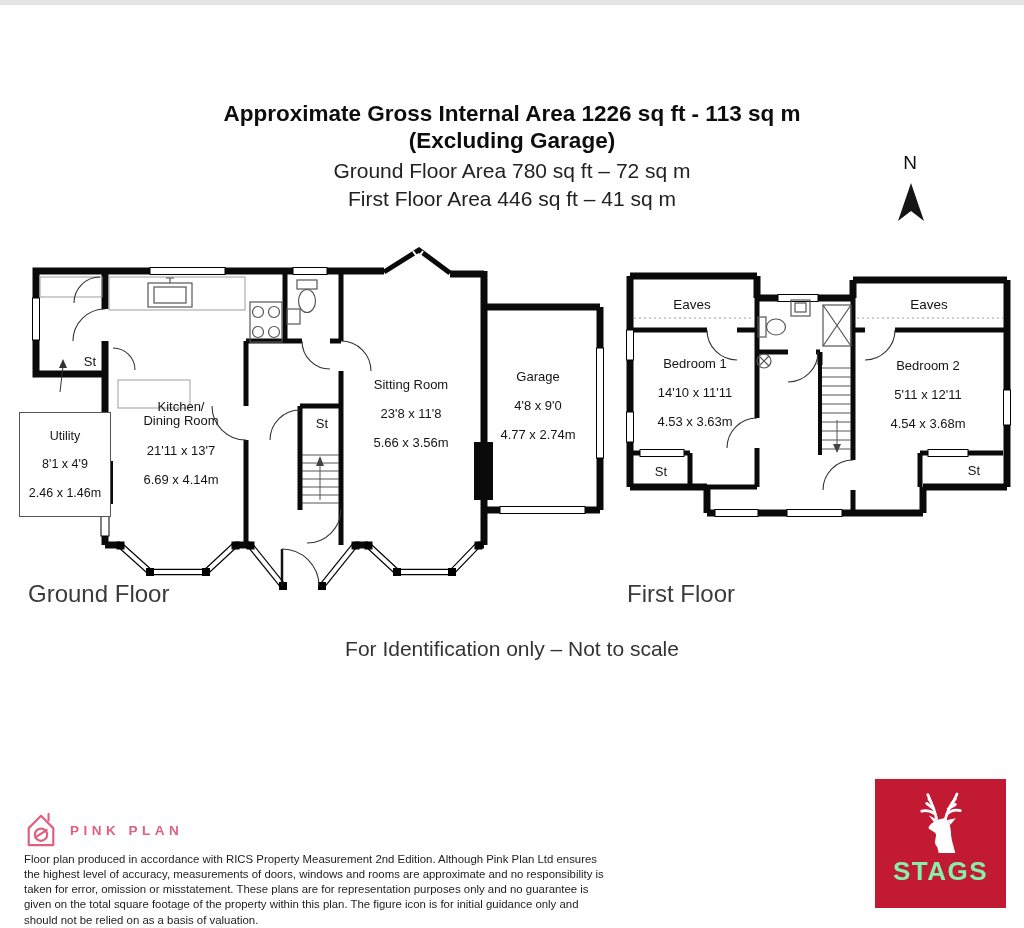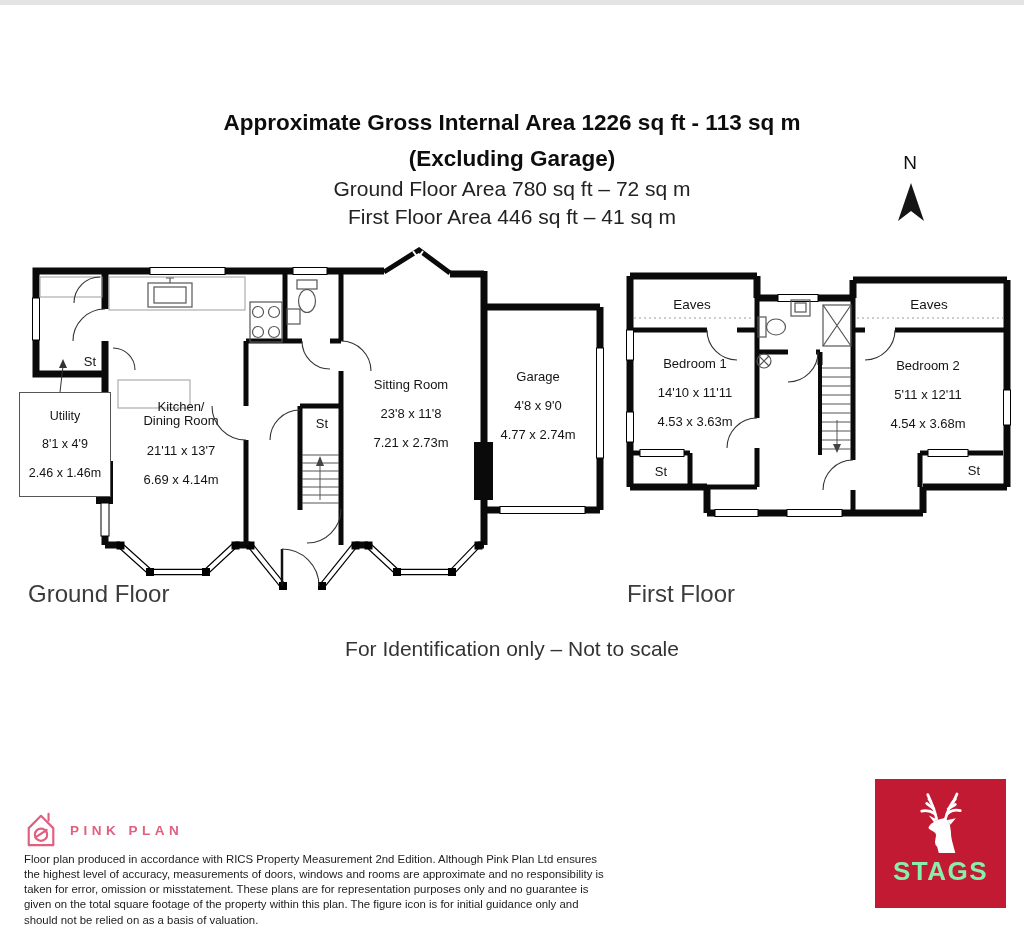--- a/index.html
+++ b/index.html
@@ -1,21 +1,21 @@
 <!DOCTYPE html>
 <html style="--pink: #e0607f; --stagsred: #c31a34;"><head>
 <meta charset="utf-8">
 <style>
   html,body{margin:0;padding:0;background:#fff;}
   #stage{position:relative;width:1024px;height:928px;background:#fff;overflow:hidden;
          font-family:"Liberation Sans",sans-serif;color:#141414;}
   .topstrip{position:absolute;left:0;top:0;width:1024px;height:5px;background:#e4e4e4;}
   
   .header{position:absolute;left:0;top:100px;width:1024px;text-align:center;}
-  .hdr-bold{font-size:22.5px;font-weight:bold;color:#0d0d0d;line-height:27px;margin-top:9px;}
+  .hdr-bold{font-size:22.5px;font-weight:bold;color:#0d0d0d;line-height:27px;}
   .hdr-line{font-size:21px;color:#222;line-height:27.5px;}
   .hdr-areas{margin-top:3px;}
   
   .north{position:absolute;left:880px;top:152px;width:60px;height:80px;}
   .north-n{position:absolute;left:0;top:0;width:60px;text-align:center;font-size:19px;color:#111;}
   .north svg{position:absolute;left:0;top:0;}
   
   .plansvg{position:absolute;left:0;top:240px;}
   
   .plan-label{position:absolute;transform:translate(-50%,-50%);text-align:center;
@@ -216,40 +216,40 @@
       <g>
         <path class="arc" d="M707,330 A30,30 0 0 0 737,360"></path>
         <path class="arc" d="M895,330 A30,30 0 0 1 865,360"></path>
         <path class="arc" d="M757,418 A30,30 0 0 0 727,448"></path>
         <path class="arc" d="M818,352 A30,30 0 0 1 788,382"></path>
         <path class="arc" d="M853,460 A30,30 0 0 0 823,490"></path>
       </g>
     </g>
   </svg>
 
-  <div class="plan-label boxed" style="left:19px;top:392px;width:82px;">
+  <div class="plan-label boxed" style="left:19px;top:412px;width:82px;">
     <div class="room-name">Utility</div>
     <div>8'1 x 4'9</div>
     <div>2.46 x 1.46m</div>
   </div>
   <svg class="plansvg" style="top:358px;left:52px;pointer-events:none;" width="24" height="36" viewBox="0 0 24 36">
     <line x1="8" y1="34" x2="11" y2="8" stroke="#333" stroke-width="1"></line>
     <polygon points="7,10 15,10 11,1" fill="#333"></polygon>
   </svg>
 
   <div class="plan-label" style="left:181px;top:444px;">
     <div class="room-name">Kitchen/
 Dining Room</div>
     <div>21'11 x 13'7</div>
     <div>6.69 x 4.14m</div>
   </div>
   <div class="plan-label" style="left:411px;top:414px;">
     <div class="room-name">Sitting Room</div>
     <div>23'8 x 11'8</div>
-    <div>7.21 x 2.73m</div>
+    <div>5.66 x 3.56m</div>
   </div>
   <div class="plan-label" style="left:538px;top:406px;">
     <div class="room-name">Garage</div>
     <div>4'8 x 9'0</div>
     <div>4.77 x 2.74m</div>
   </div>
   <div class="st-label" style="left:90px;top:361px;">St</div>
   <div class="st-label" style="left:322px;top:423px;">St</div>
   <div class="floor-label" style="left:28px;top:580px;">Ground Floor</div>
 

